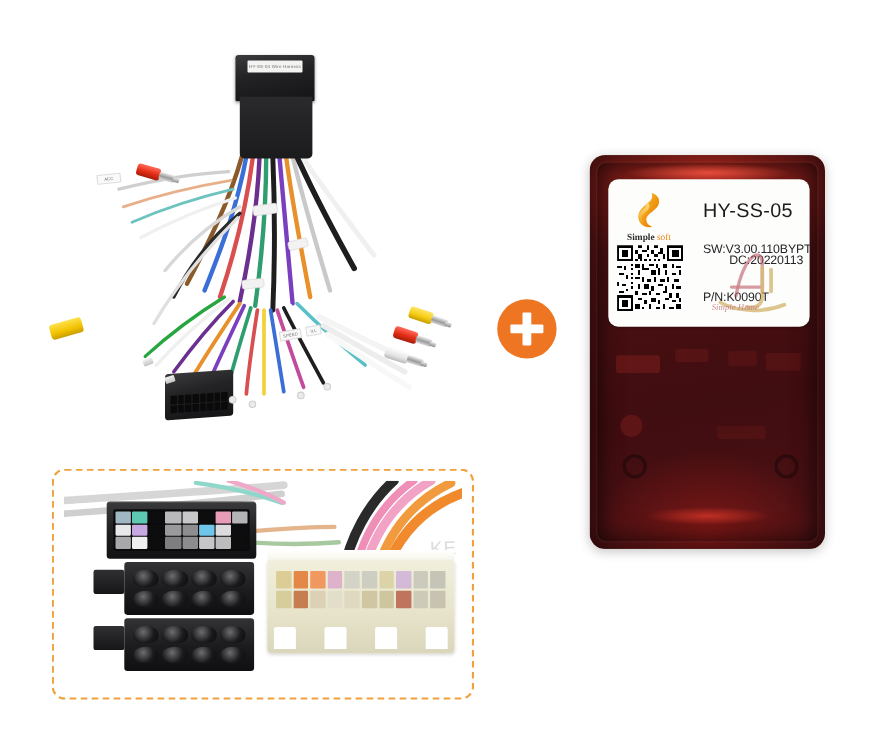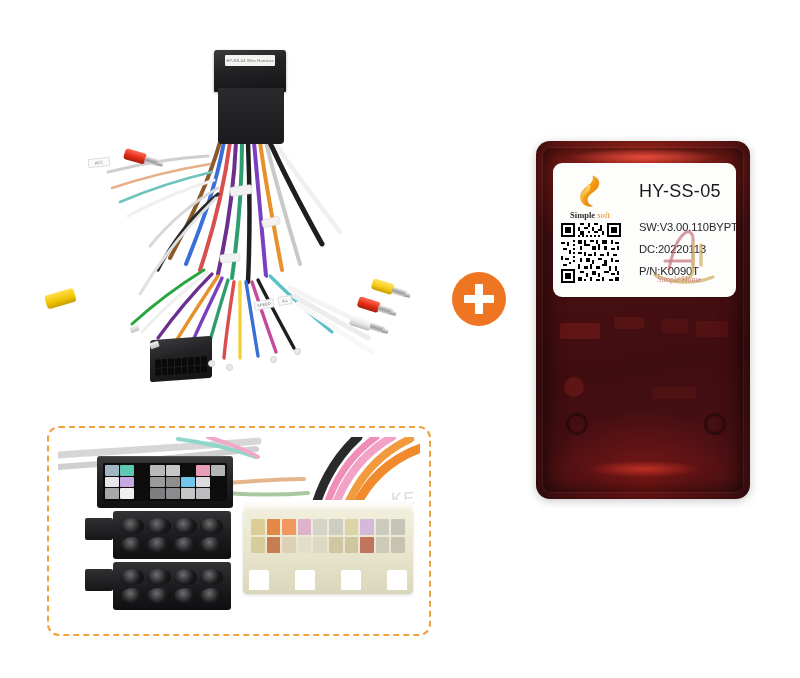--- a/index.html
+++ b/index.html
@@ -208,34 +208,34 @@
     white-space: nowrap;
   }
   .spec-line {
     position: absolute; left: 86px;
     font-size: 11.2px; color: #26262a;
     letter-spacing: -.1px;
     white-space: nowrap;
     font-family: "Liberation Sans", sans-serif;
   }
   #spec-sw { top: 58px; }
-  #spec-dc { top: 80px; }
+  #spec-dc { top: 68px; margin-left: 24px; }
   #spec-pn { top: 102px; }
 
   
   #label-watermark {
     position: absolute; left: 82px; top: 62px;
     width: 100px; height: 62px;
     pointer-events: none;
     opacity: .72;
   }
   #label-watermark-text {
-    position: absolute; left: 104px; top: 112px;
+    position: absolute; left: 94px; top: 112px;
     font-family: "Liberation Serif", serif;
-    font-size: 8px; 
+    font-size: 8px; font-style: italic;
     color: rgba(196,120,130,.85);
     white-space: nowrap;
   }
 
   
   #callout {
     position: absolute;
     left: 47px; top: 426px;
     width: 384px; height: 210px;
     border: 2px dashed #f0a03c;

